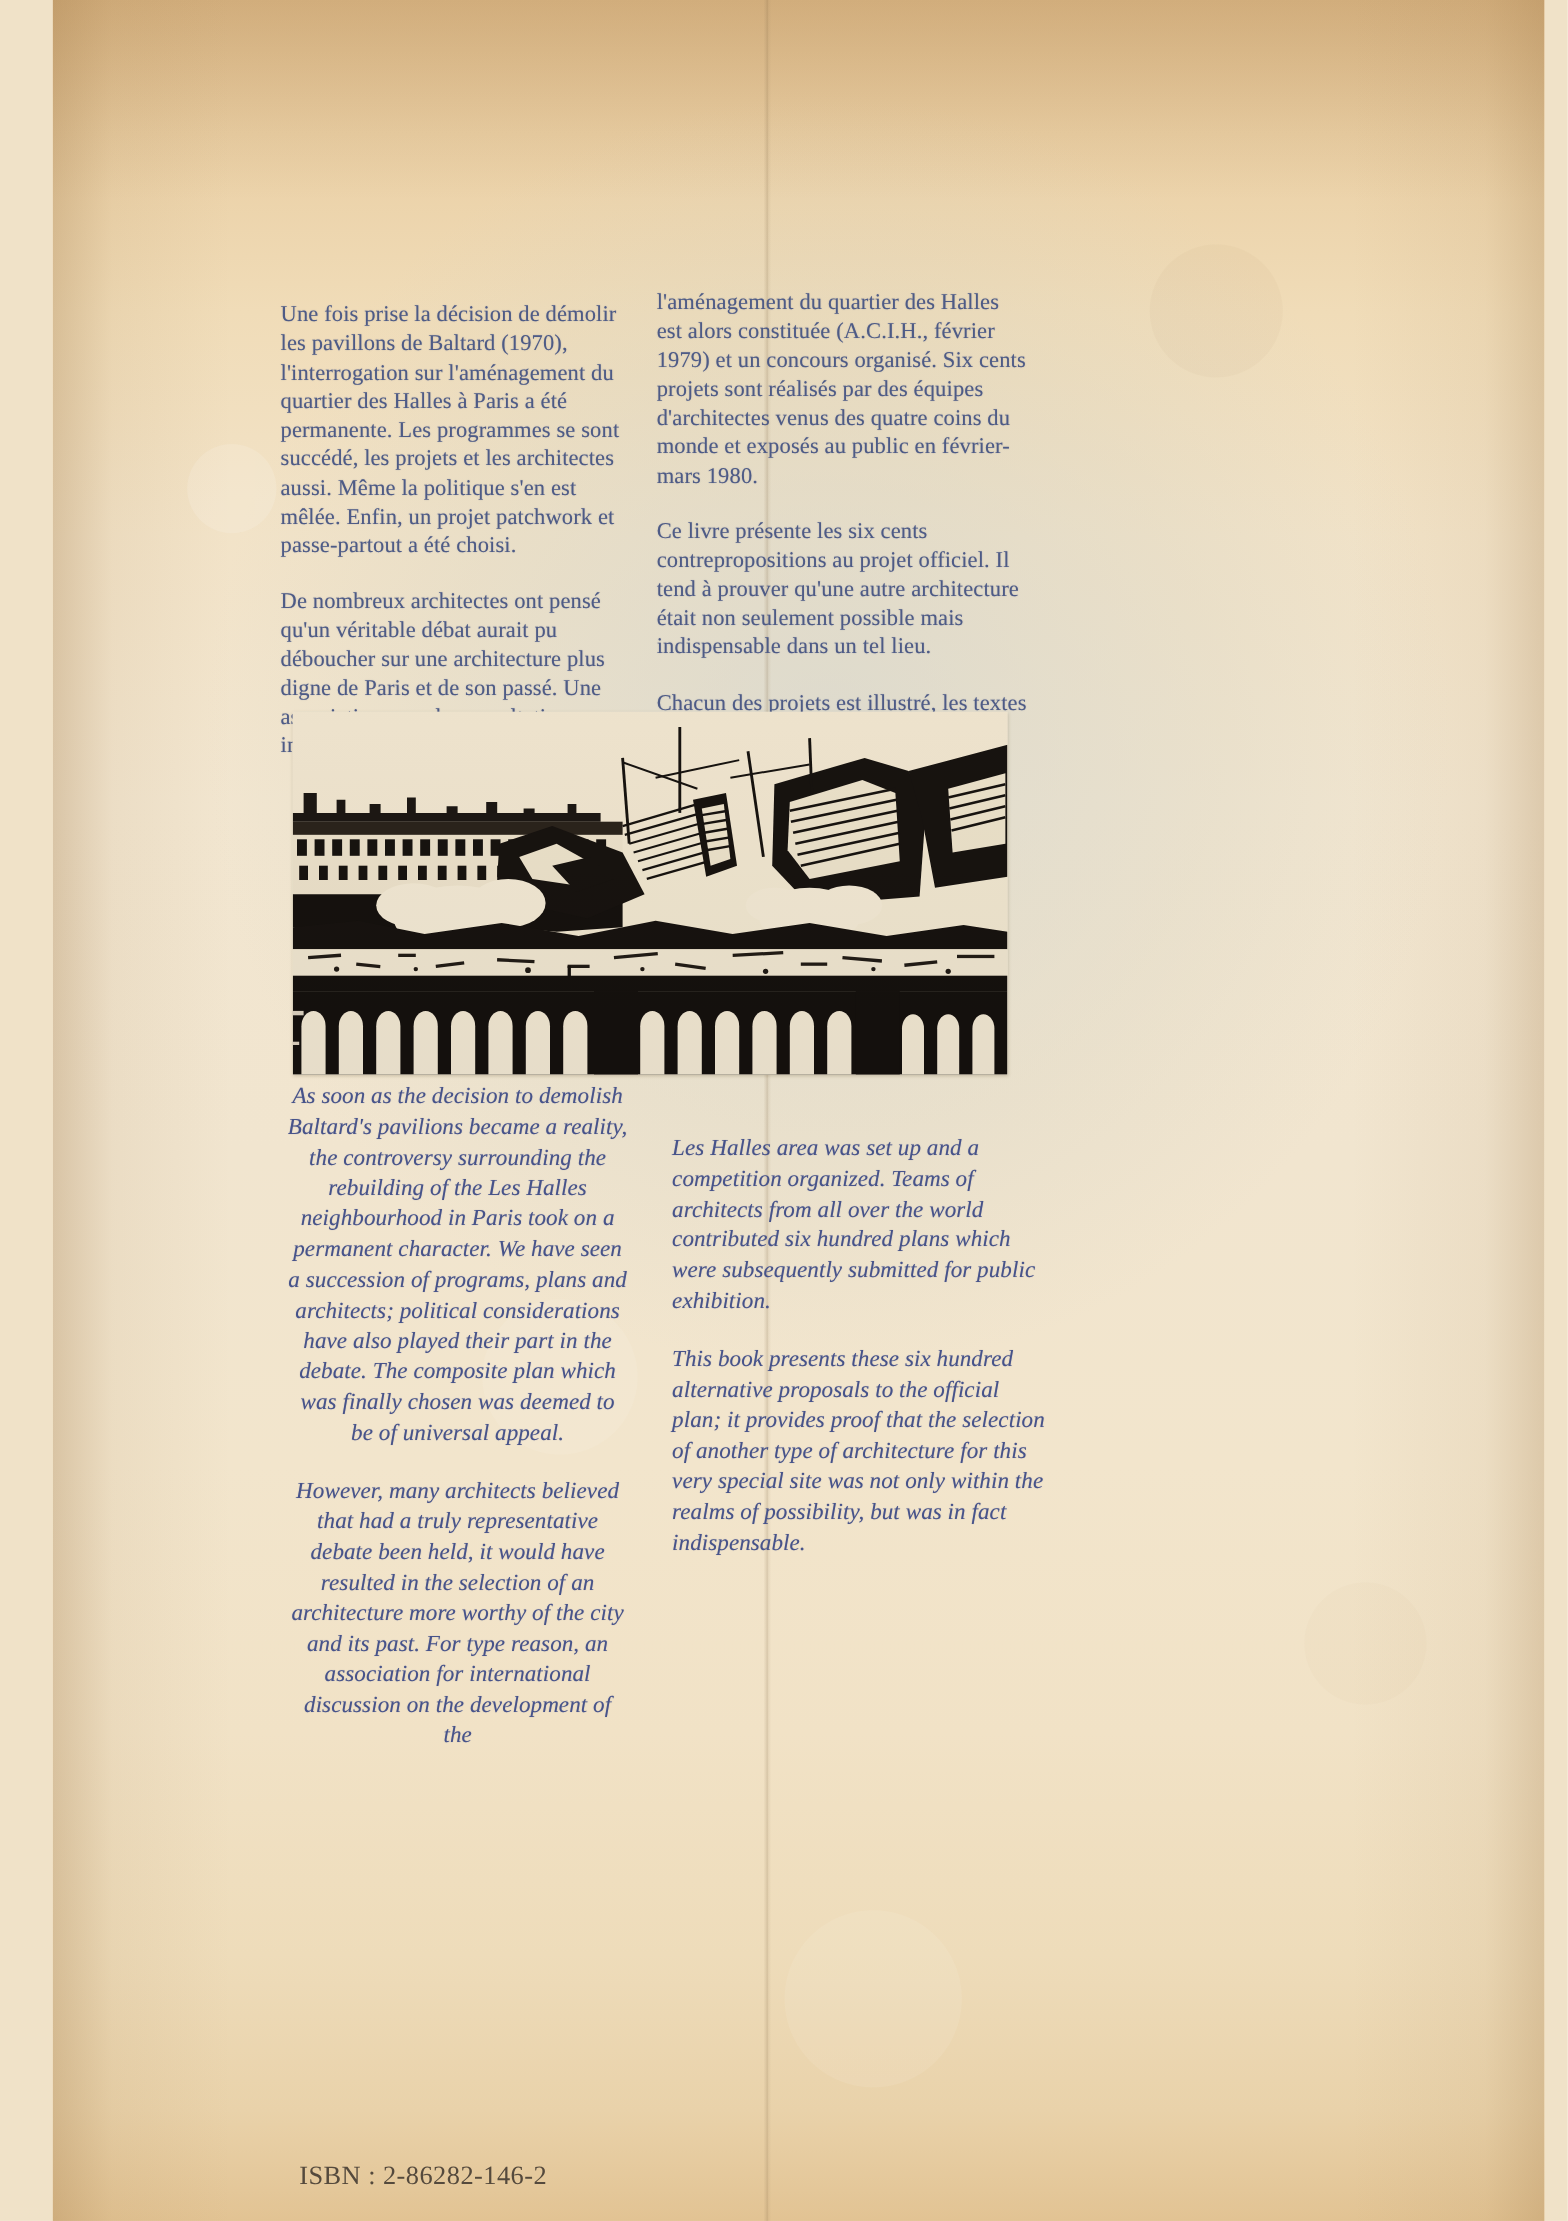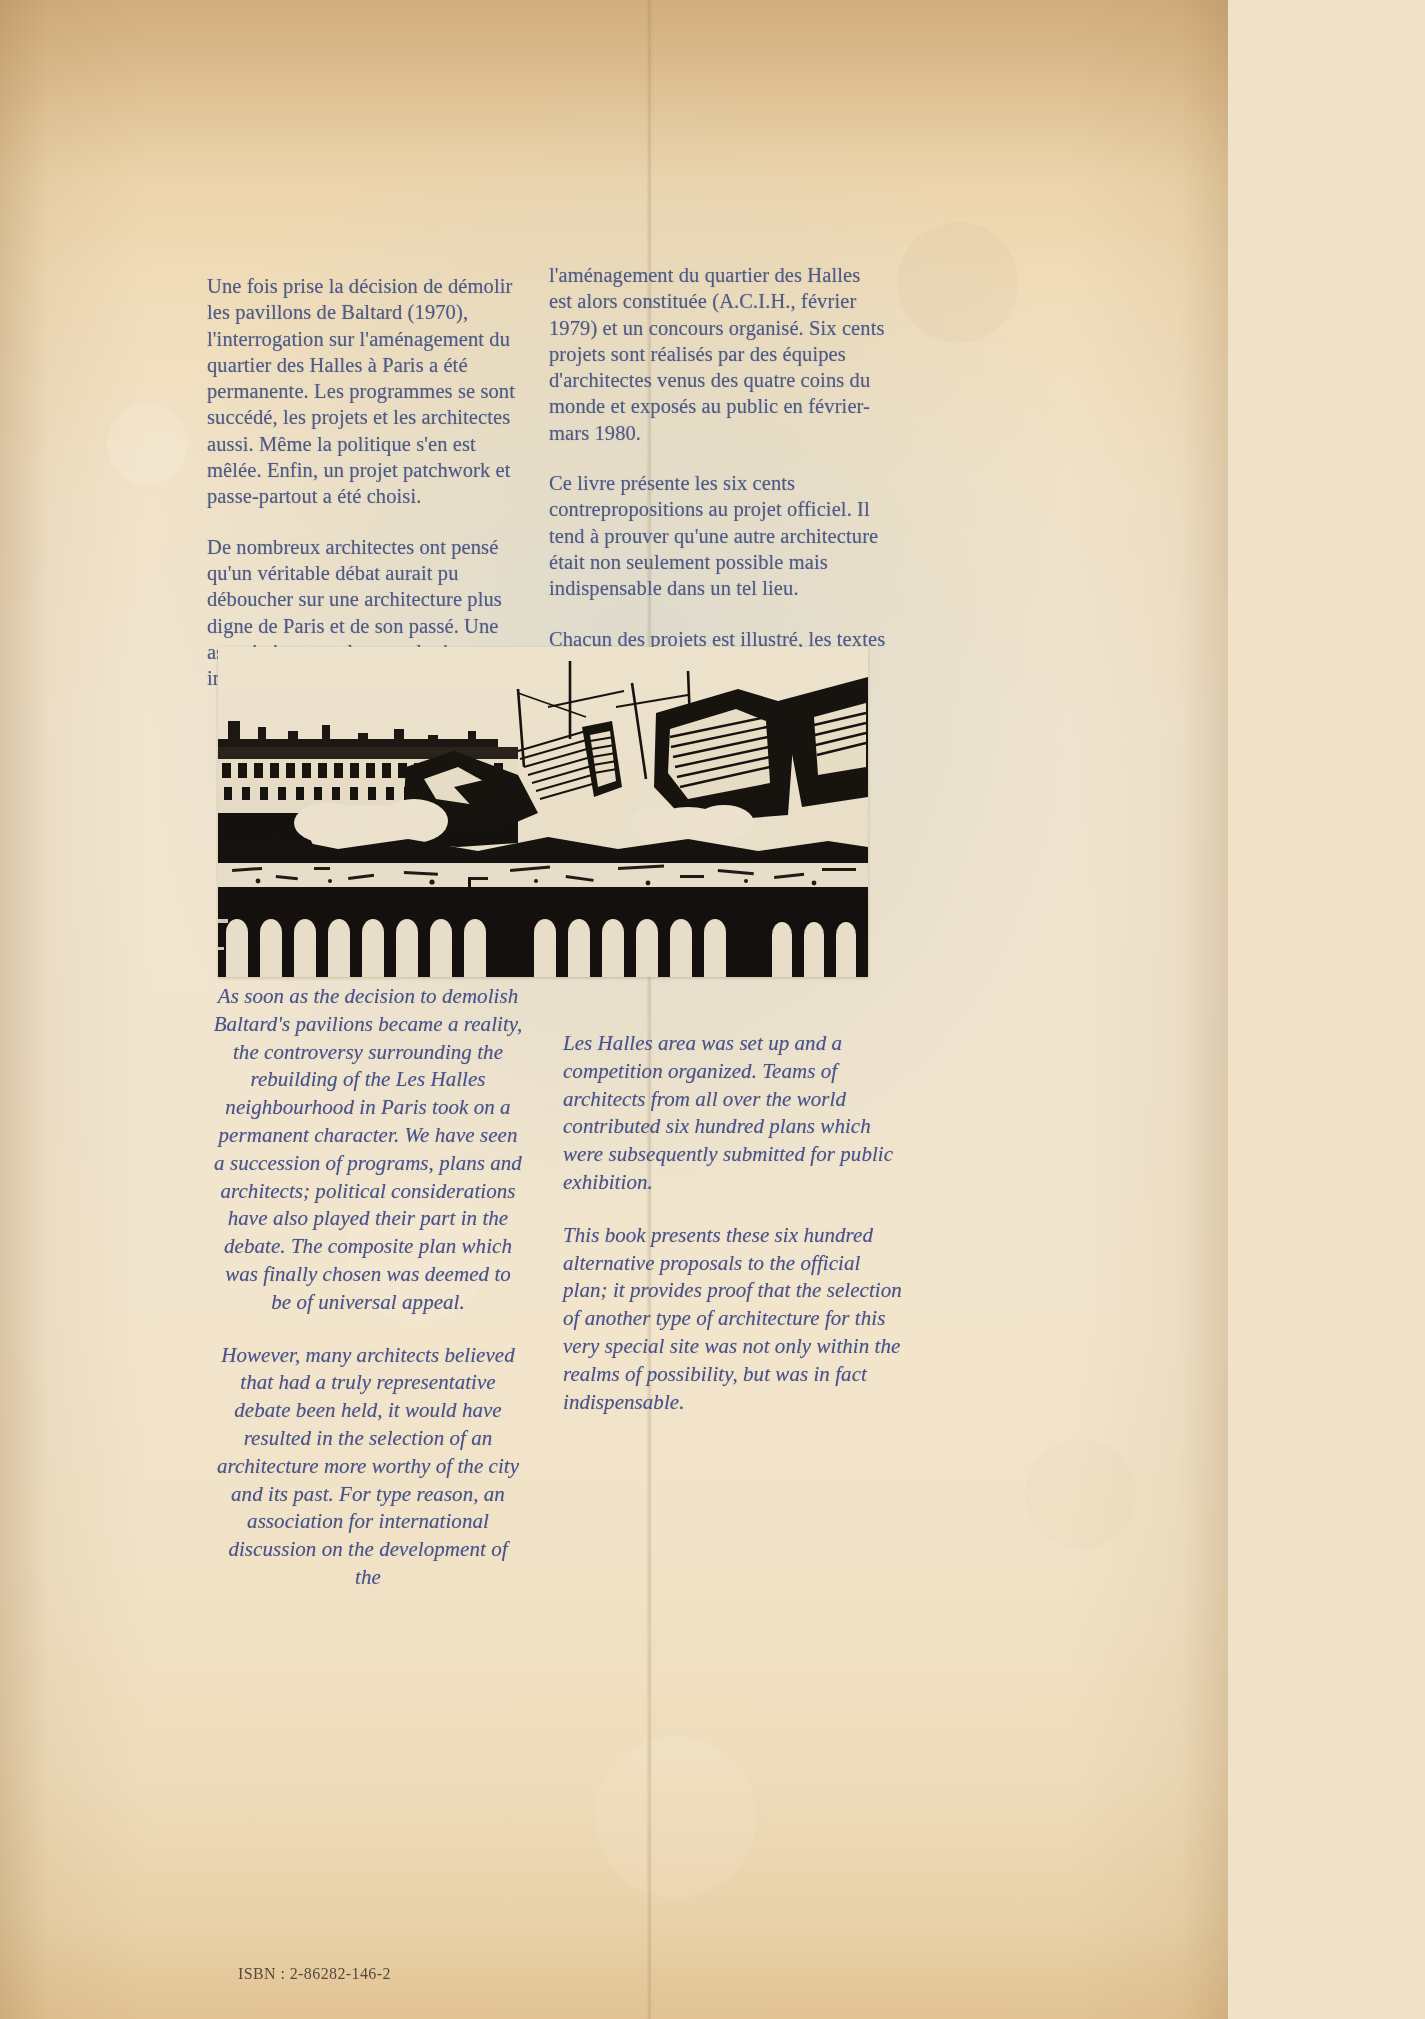--- a/index.html
+++ b/index.html
@@ -7,39 +7,40 @@
   body{
     width:1425px;height:2019px;
     background:#f0e2c8;
     font-family:"Liberation Serif", serif;
     overflow:hidden;
   }
 
   
   #page{
     position:relative;
-    width:1228px;height:2019px;
+    width:1356px;height:2019px;
     overflow:hidden;
     background:
       
       radial-gradient(ellipse 58% 40% at 52% 33%, rgba(205,210,205,0.55) 0%, rgba(214,212,196,0.30) 45%, rgba(0,0,0,0) 72%),
       
       linear-gradient(180deg,
         #e2bf8e 0%,
         #eacfa4 6%,
         #f0dcb8 14%,
         #f2e3c8 24%,
         #f2e6d0 36%,
         #f1e5cf 52%,
         #f2e5cc 66%,
         #f1e2c6 78%,
         #eedcba 88%,
         #e9d2aa 95%,
         #e2c393 100%),
       #efe0c4;
+    margin-left: 48px;
   }
   
   #edge-shadows{
     position:absolute;inset:0;
     background:
       linear-gradient(90deg, rgba(160,120,70,0.30) 0%, rgba(160,120,70,0.08) 4%, rgba(0,0,0,0) 12%),
       linear-gradient(270deg, rgba(160,120,70,0.26) 0%, rgba(160,120,70,0.07) 4%, rgba(0,0,0,0) 13%),
       linear-gradient(180deg, rgba(150,110,60,0.22) 0%, rgba(0,0,0,0) 9%);
     pointer-events:none;
   }
@@ -103,23 +104,23 @@
   }
   #photo svg{display:block;width:100%;height:100%;}
   #photo-tint{
     position:absolute;inset:0;pointer-events:none;
     background:linear-gradient(180deg, rgba(200,170,120,0.10), rgba(120,95,60,0.10));
     mix-blend-mode:multiply;
   }
 
   
   #isbn{
-    position:absolute;left:238px;top:1965px;
+    position:absolute;left:224px;top:1965px;
     font-family:"Liberation Serif", serif;
-    font-size:16px;
+    font-size:24px;
     color:#554a3d;
     letter-spacing:.4px;
     text-align:right;
   }
 </style>
 </head>
 <body>
 
 <div id="page">
 

